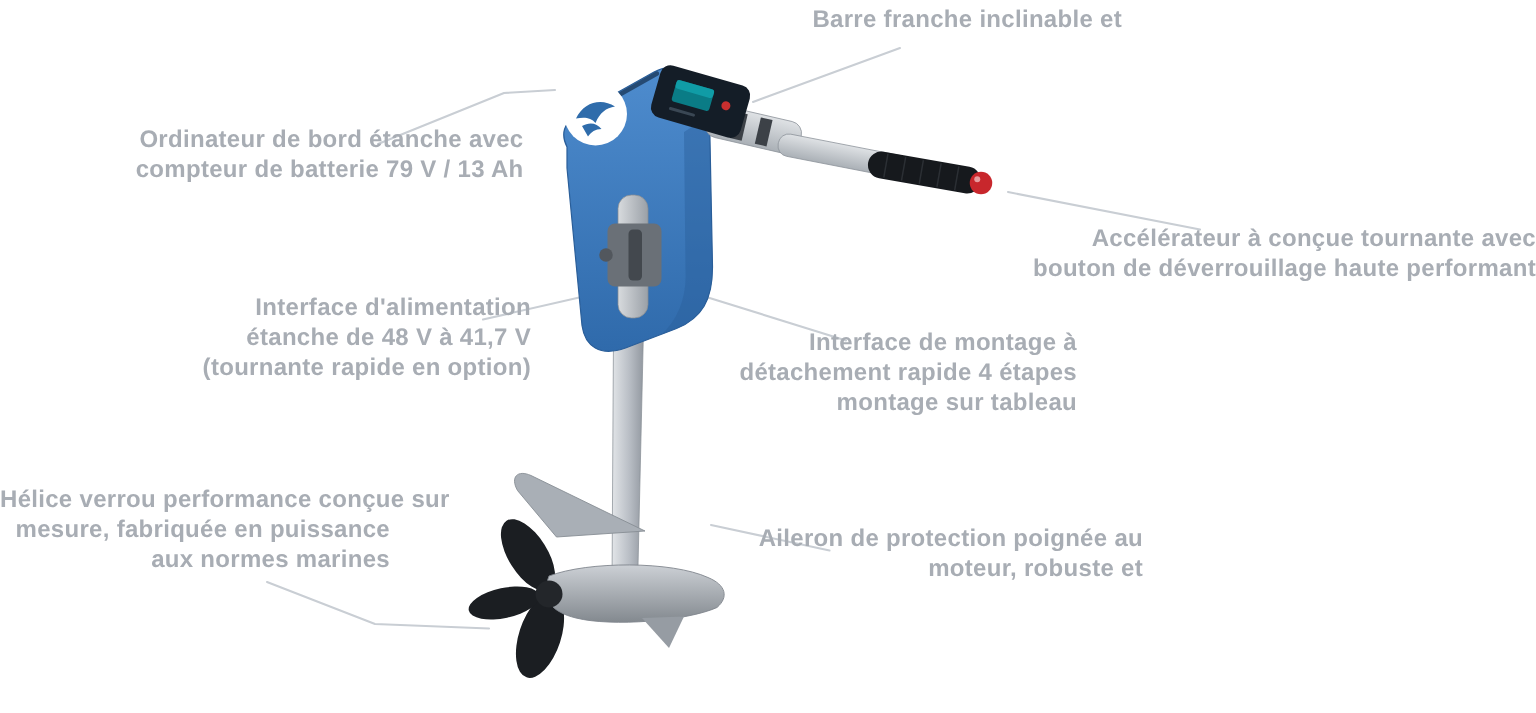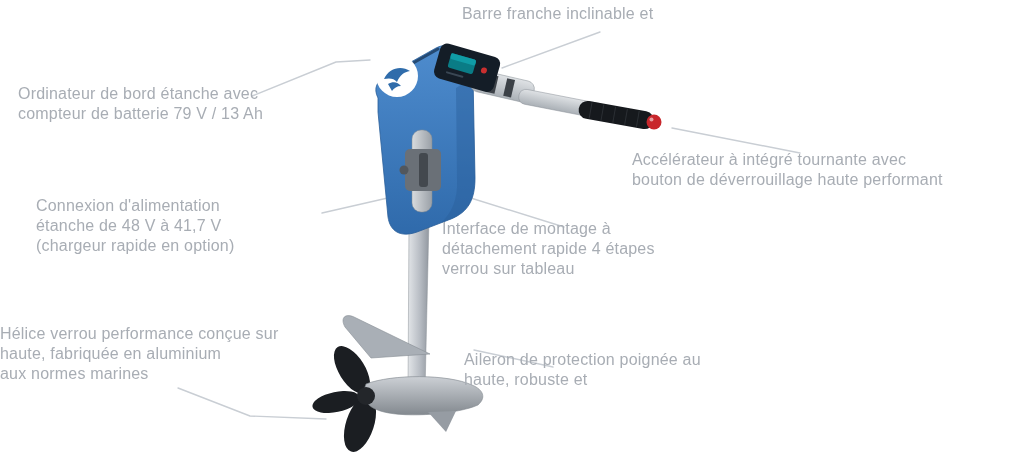--- a/index.html
+++ b/index.html
@@ -2,27 +2,27 @@
 <html><head>
 <meta charset="utf-8">
 <style>
   html,body{margin:0;padding:0;background:#ffffff;}
   #stage{
     position:relative;width:1024px;height:475px;background:#ffffff;
     font-family:"Liberation Sans", sans-serif;overflow:hidden;
   }
   #art{position:absolute;left:0;top:0;width:1024px;height:475px;}
   .callout{
-    position:absolute;text-align:left;color:#a8adb4;
-    font-size:16px;line-height:20px;font-weight:400;
+    position:absolute;text-align:right;color:#a8adb4;
+    font-size:16px;line-height:20px;font-weight:700;
     letter-spacing:.2px;
   }
   .callout div{white-space:nowrap;}
   
-  .c-computer  {left:18px;  top:84px;  width:344px;}
+  .c-computer  {left:5px;  top:84px;  width:344px;}
   .c-power     {left:36px;  top:196px; width:318px;}
   .c-propeller {left:0px;   top:324px; width:260px;}
   .c-tiller    {left:462px; top:4px;   width:286px;}
   .c-throttle  {left:632px; top:150px; width:392px;}
   .c-mount     {left:442px; top:219px; width:276px;}
   .c-housing   {left:464px; top:350px; width:298px;}
 </style>
 </head>
 <body>
 
@@ -125,44 +125,44 @@
       <path d="M 388,84 C 393,81 398,82 401,86 C 397,86 394,88 392,91 Z" fill="#2f6cab"></path>
     </g>
   </svg>
 
   <div class="callout c-computer">
     <div>Ordinateur de bord étanche avec</div>
     <div>compteur de batterie 79 V / 13 Ah</div>
   </div>
 
   <div class="callout c-power">
-    <div>Connexion d'alimentation</div>
+    <div>Interface d'alimentation</div>
     <div>étanche de 48 V à 41,7 V</div>
-    <div>(chargeur rapide en option)</div>
+    <div>(tournante rapide en option)</div>
   </div>
 
   <div class="callout c-propeller">
     <div>Hélice verrou performance conçue sur</div>
-    <div>haute, fabriquée en aluminium</div>
+    <div>mesure, fabriquée en puissance</div>
     <div>aux normes marines</div>
   </div>
 
   <div class="callout c-tiller">
     <div>Barre franche inclinable et</div>
   </div>
 
   <div class="callout c-throttle">
-    <div>Accélérateur à intégré tournante avec</div>
+    <div>Accélérateur à conçue tournante avec</div>
     <div>bouton de déverrouillage haute performant</div>
   </div>
 
   <div class="callout c-mount">
     <div>Interface de montage à</div>
     <div>détachement rapide 4 étapes</div>
-    <div>verrou sur tableau</div>
+    <div>montage sur tableau</div>
   </div>
 
   <div class="callout c-housing">
     <div>Aileron de protection poignée au</div>
-    <div>haute, robuste et</div>
+    <div>moteur, robuste et</div>
   </div>
 
 </div>
 
 </body></html>

